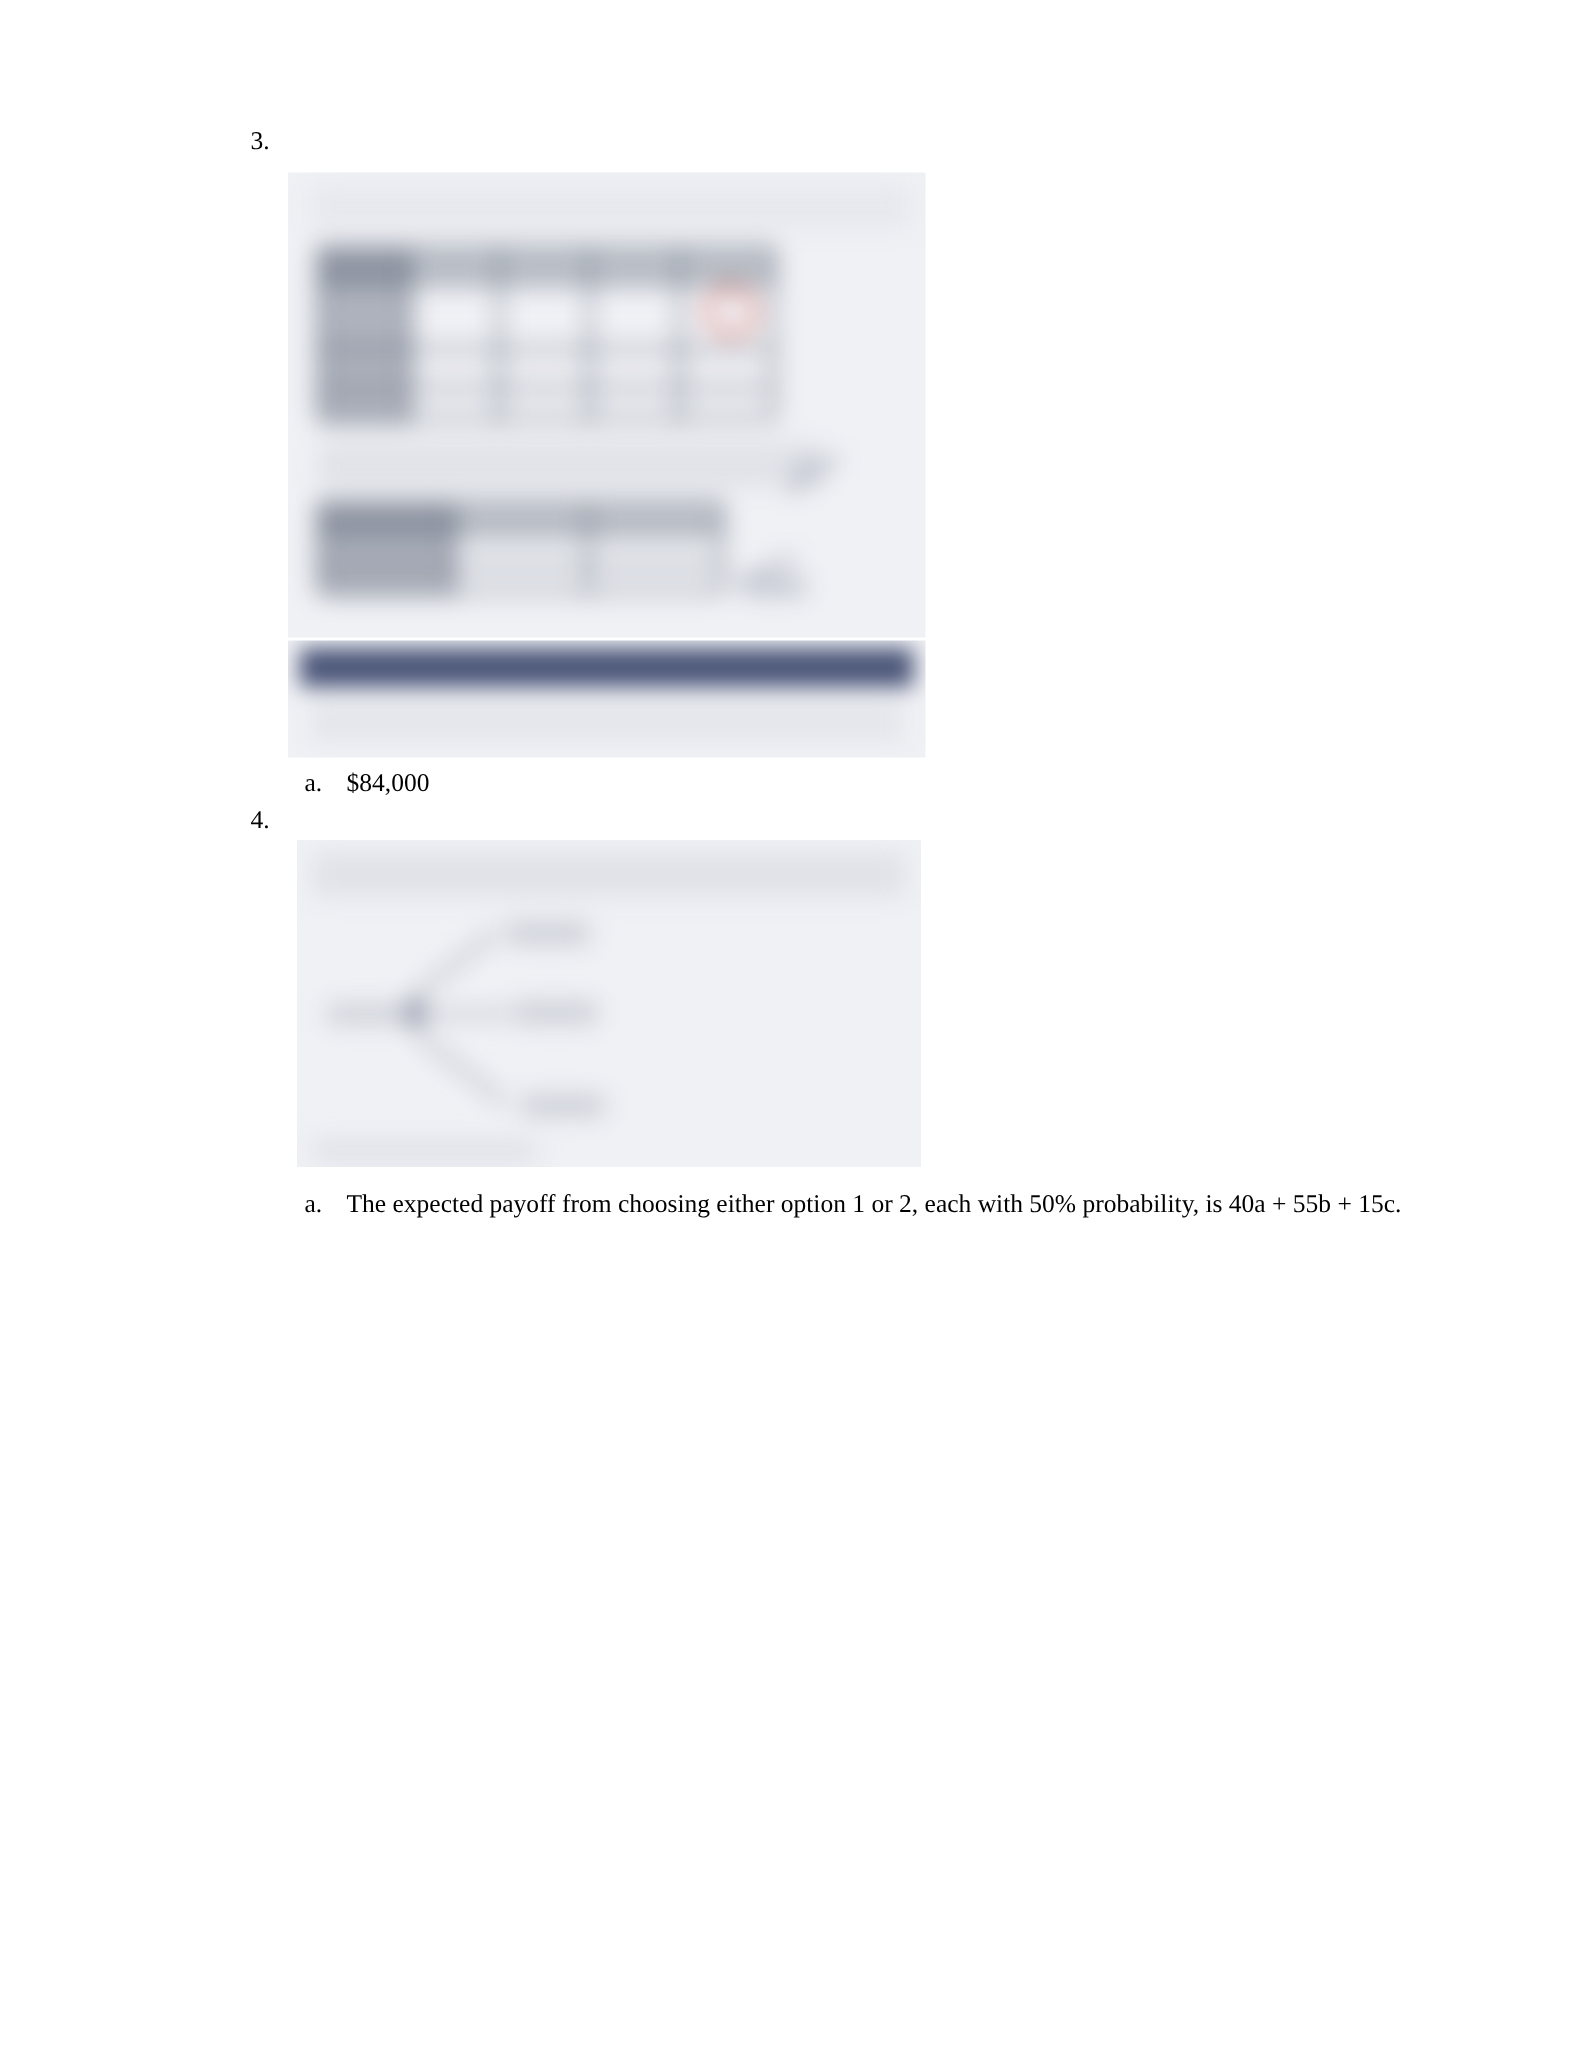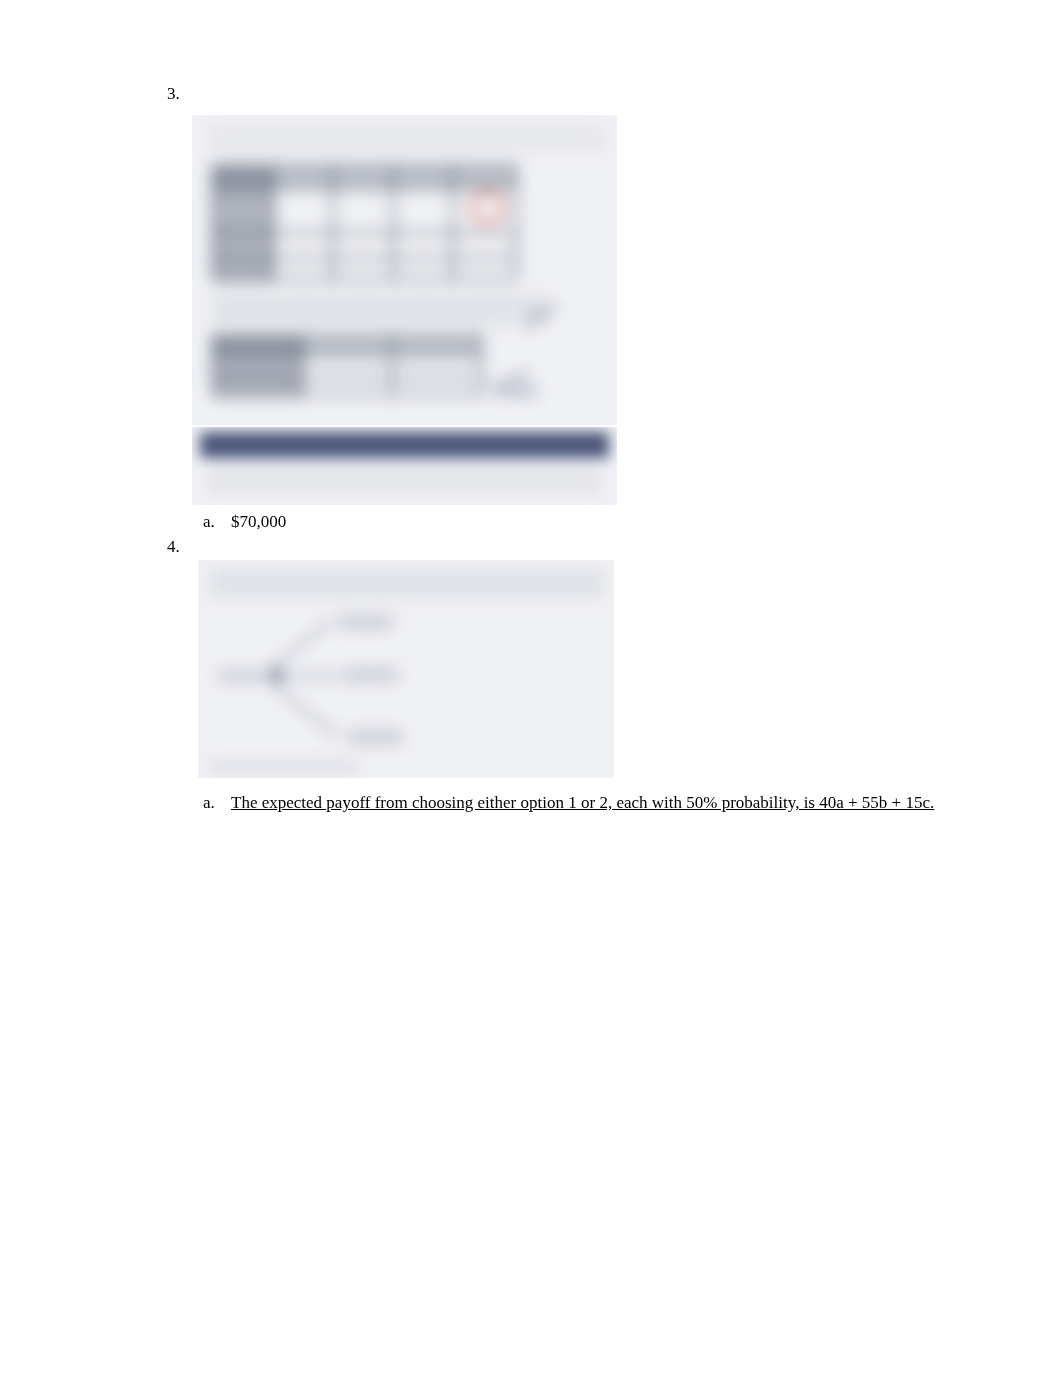--- a/index.html
+++ b/index.html
@@ -295,21 +295,20 @@
       font-size: 17px;
       line-height: 1.5;
       display: flex;
     }
     .sub-item-4a .letter {
       width: 28px;
       flex-shrink: 0;
     }
     .sub-item-4a .content {
       flex: 1;
-      text-decoration: underline;
     }
   </style>
 </head>
 <body>
 
 <div class="page-container">
 
   <div class="list-number num-3">3.</div>
 
   <div class="img-block img1">
@@ -373,21 +372,21 @@
 
   <div class="img-block img2">
     <div class="img2-content">
       <div class="img2-bar"></div>
       <div class="img2-text"></div>
     </div>
   </div>
 
   <div class="sub-item-3a">
     <span class="letter">a.</span>
-    <span>$70,000</span>
+    <span>$84,000</span>
   </div>
 
   <div class="list-number num-4">4.</div>
 
   <div class="img-block img3">
     <div class="img3-content">
       <div class="img3-head"></div>
       <div class="tree">
         <div class="tree-root"></div>
         <div class="tree-box"></div>

